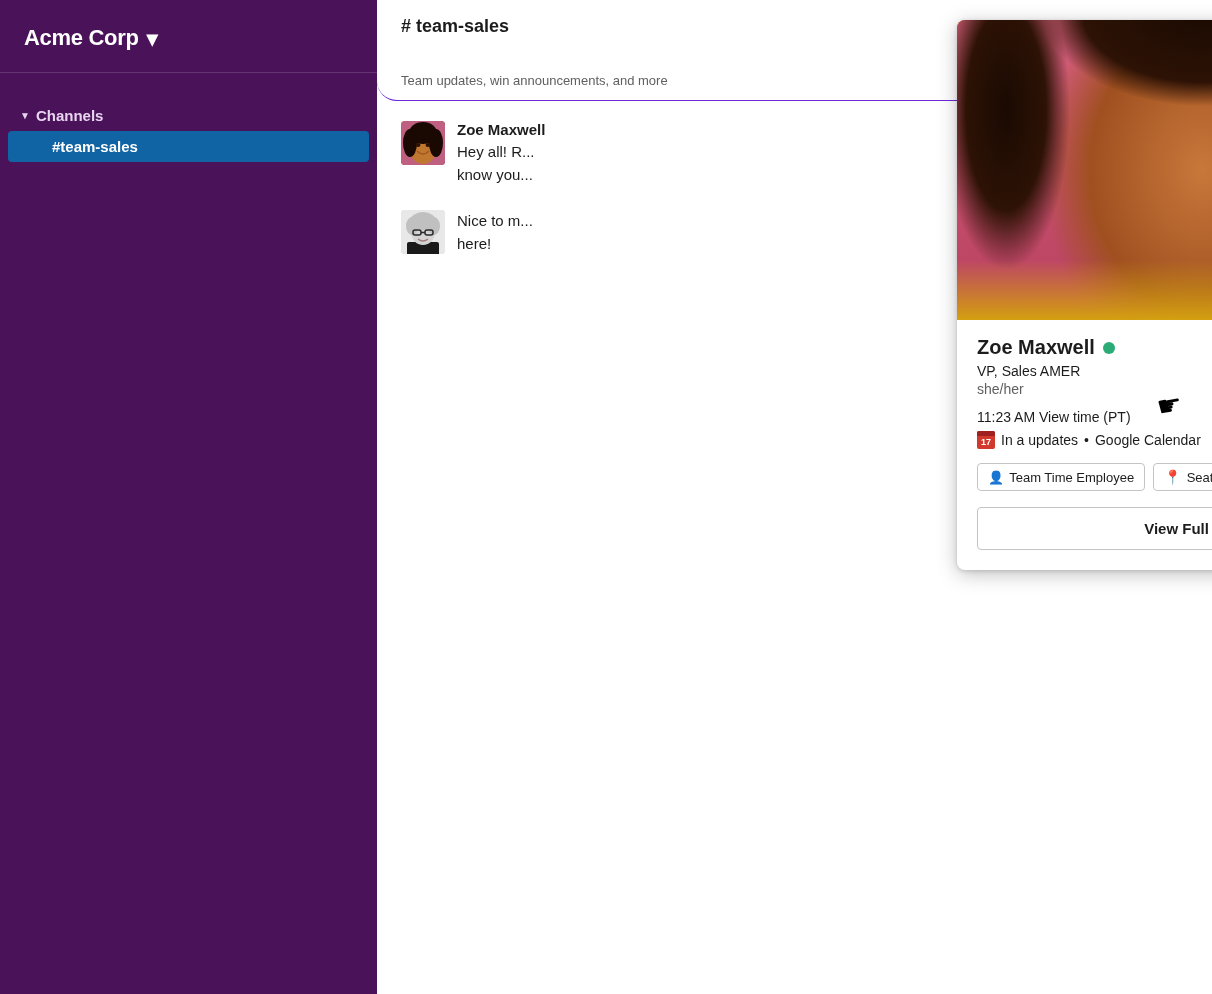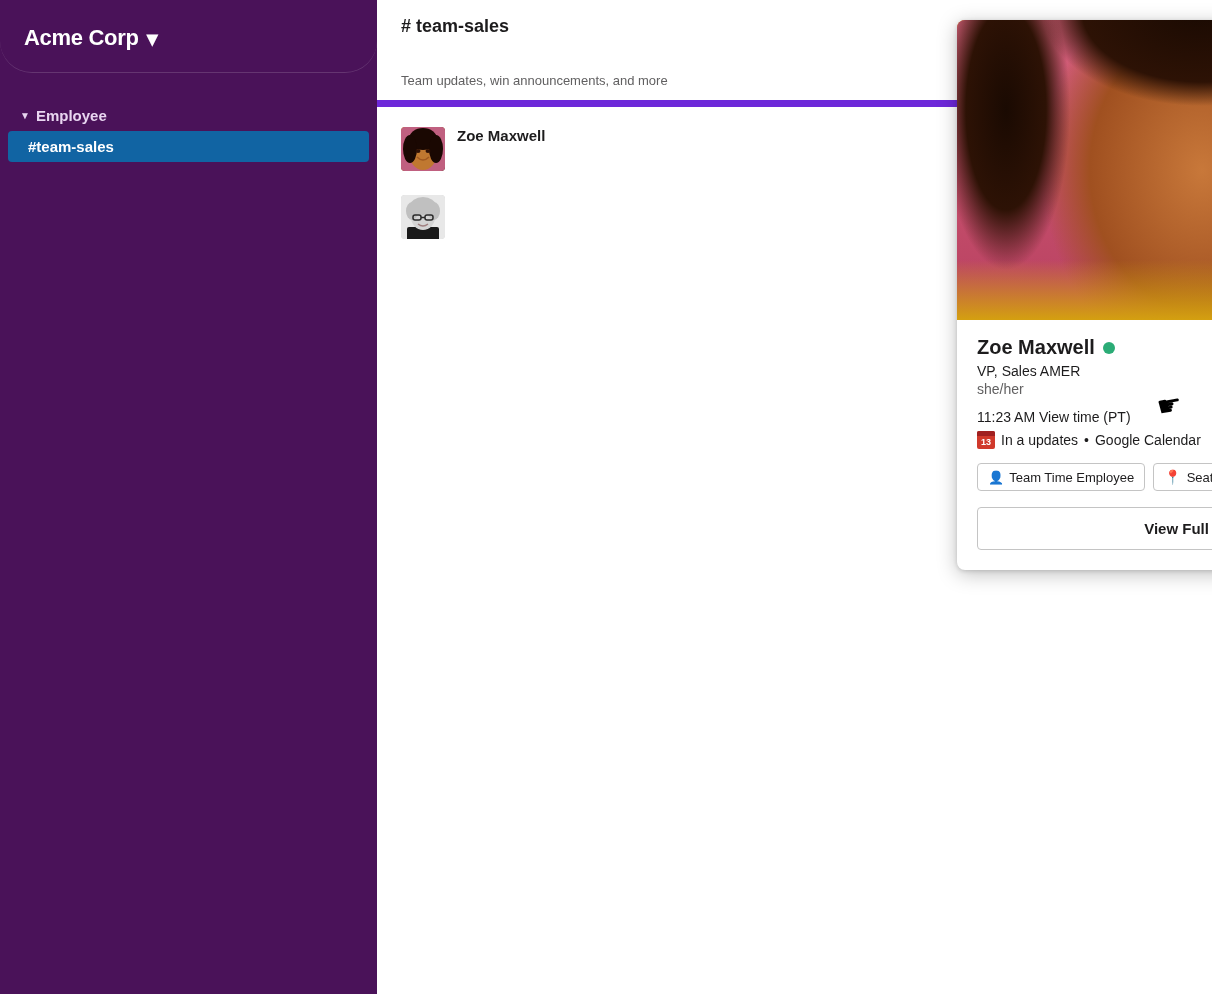--- a/index.html
+++ b/index.html
@@ -18,21 +18,20 @@
       min-width: 377px;
       background: #4a1259;
       height: 994px;
       display: flex;
       flex-direction: column;
     }
 
     .sidebar-header {
       padding: 24px 20px 20px 24px;
       border-bottom: 1px solid rgba(255,255,255,0.15);
-      border-radius: 32px;
     }
 
     .workspace-name {
       display: flex;
       align-items: center;
       gap: 8px;
     }
 
     .workspace-name span {
       font-size: 22px;
@@ -65,21 +64,21 @@
       font-weight: 700;
       cursor: pointer;
     }
 
     .channels-header .triangle {
       font-size: 10px;
       color: #e8d5f0;
     }
 
     .channel-item {
-      padding: 7px 16px 7px 20px;
+      padding: 7px 16px 7px 44px;
       color: #e8d5f0;
       font-size: 15px;
       font-weight: 400;
       cursor: pointer;
       border-radius: 4px;
       margin: 1px 8px;
     }
 
     .channel-item.active {
       background: #1164A3;
@@ -92,21 +91,22 @@
       flex: 1;
       background: #ffffff;
       height: 994px;
       display: flex;
       flex-direction: column;
       position: relative;
     }
 
     .channel-header {
       padding: 16px 32px 12px 24px;
-      border-bottom: 7px solid #6d28d9;
+      border-bottom: 1px solid #6d28d9;
+      border-radius: 20px;
     }
 
     .channel-title {
       font-size: 18px;
       font-weight: 900;
       color: #1d1c1d;
       margin-bottom: 2px;
     }
 
     .channel-description {
@@ -382,21 +382,21 @@
   <div class="sidebar-header">
     <div class="workspace-name">
       <span>Acme Corp</span>
       <span class="chevron-down">▾</span>
     </div>
   </div>
   <div class="sidebar-nav">
     <div class="channels-section">
       <div class="channels-header">
         <span class="triangle">▼</span>
-        <span>Employee</span>
+        <span>Channels</span>
       </div>
       <div class="channel-item active">
         <span>#team-sales</span>
       </div>
     </div>
   </div>
 </div>
 
 <div class="main-content">
   <div class="channel-header">
@@ -421,20 +421,24 @@
           <path d="M16 30 Q22 36 28 30" stroke="#a05820" stroke-width="1.5" fill="none"></path>
 
           <ellipse cx="17" cy="24" rx="2.5" ry="2" fill="#2d1005"></ellipse>
           <ellipse cx="27" cy="24" rx="2.5" ry="2" fill="#2d1005"></ellipse>
         </svg>
       </div>
       <div class="message-content">
         <div class="message-author">
           <span>Zoe Maxwell</span>
         </div>
+        <div class="message-text">
+          <span>Hey all! R...</span><br>
+          <span>know you...</span>
+        </div>
       </div>
     </div>
 
     <div class="message">
       <div class="avatar avatar-sara">
         <svg viewBox="0 0 44 44" xmlns="http://www.w3.org/2000/svg">
           <rect width="44" height="44" fill="#e8e8e8"></rect>
 
           <rect x="6" y="32" width="32" height="16" rx="2" fill="#1a1a1a"></rect>
 
@@ -447,20 +451,24 @@
           <ellipse cx="33" cy="16" rx="6" ry="9" fill="#c0c0c0"></ellipse>
 
           <rect x="12" y="20" width="8" height="5" rx="2" stroke="#2a2a2a" stroke-width="1.5" fill="none"></rect>
           <rect x="24" y="20" width="8" height="5" rx="2" stroke="#2a2a2a" stroke-width="1.5" fill="none"></rect>
           <line x1="20" y1="22.5" x2="24" y2="22.5" stroke="#2a2a2a" stroke-width="1.5"></line>
 
           <path d="M17 29 Q22 33 27 29" stroke="#a08080" stroke-width="1.5" fill="none"></path>
         </svg>
       </div>
       <div class="message-content">
+        <div class="message-text">
+          <span>Nice to m...</span><br>
+          <span>here!</span>
+        </div>
       </div>
     </div>
   </div>
 
   <div class="profile-popup">
 
     <div class="profile-photo">
       <div class="face-photo-placeholder"></div>
       <div class="yellow-top"></div>
     </div>
@@ -473,21 +481,21 @@
       <div class="profile-title">VP, Sales AMER</div>
       <div class="profile-pronouns">she/her</div>
 
       <div class="profile-time">
         <strong>11:23 AM</strong>
         <span>View time (PT)</span>
       </div>
 
       <div class="profile-calendar">
         <div class="calendar-icon">
-          <span class="calendar-day">13</span>
+          <span class="calendar-day">17</span>
         </div>
         <span>In a updates</span>
         <span>•</span>
         <span>Google Calendar</span>
       </div>
 
       <div class="profile-tags">
         <div class="tag">
           <span class="tag-icon">👤</span>
           <span>Team Time Employee</span>

